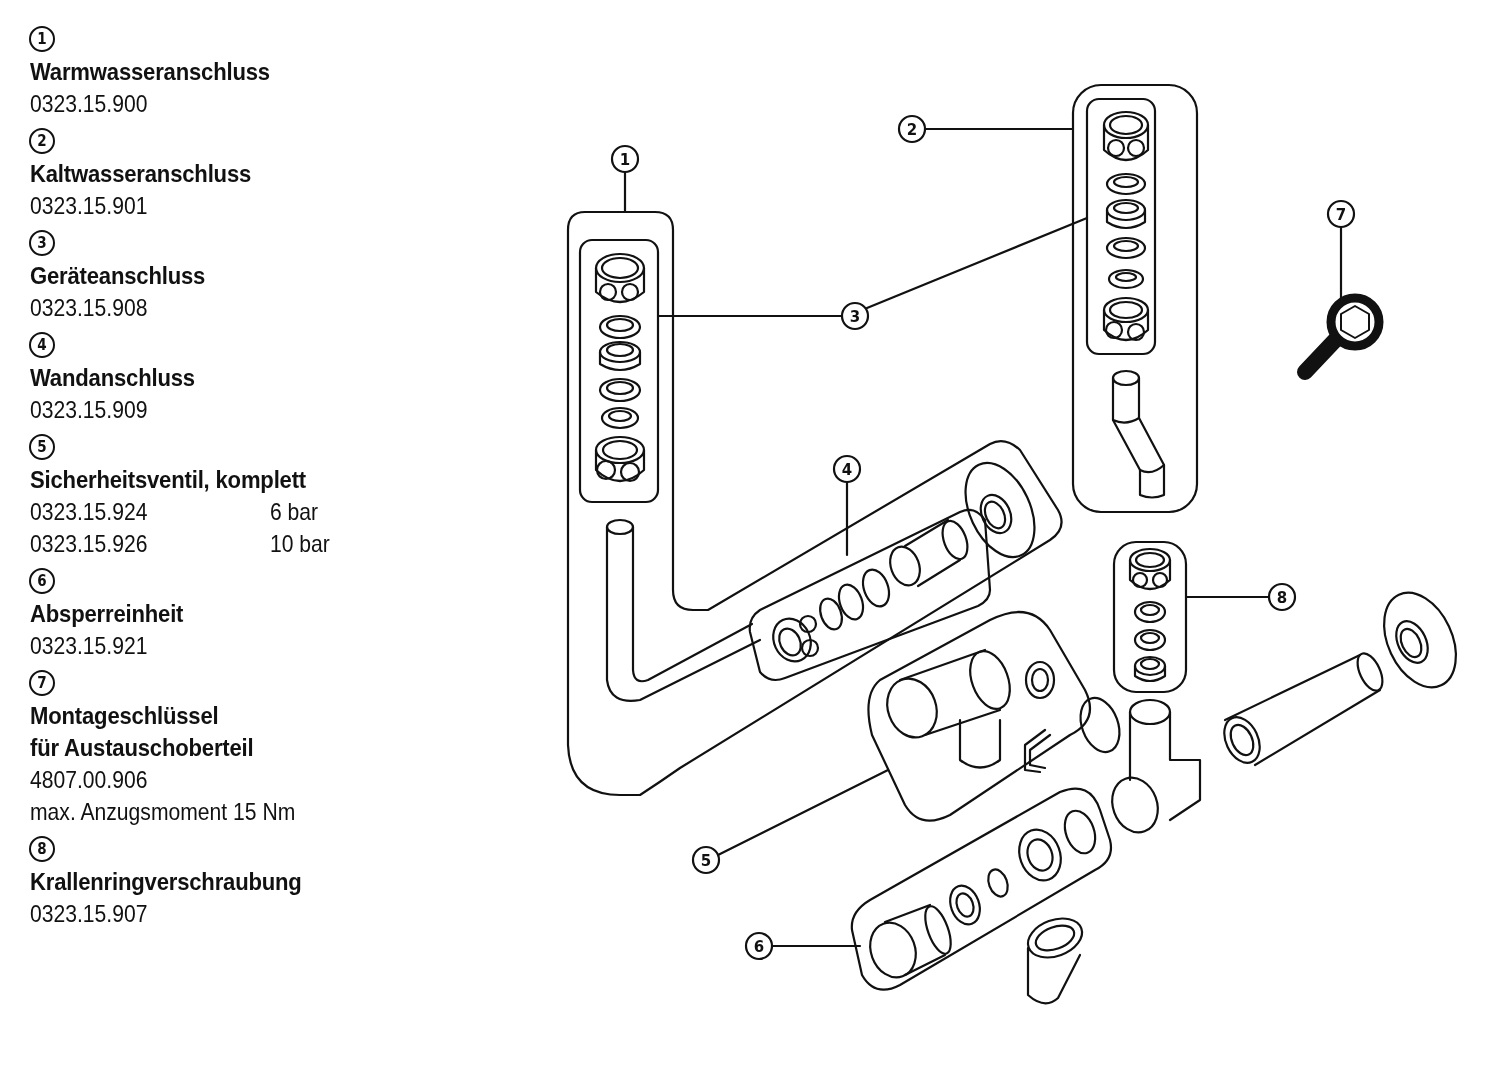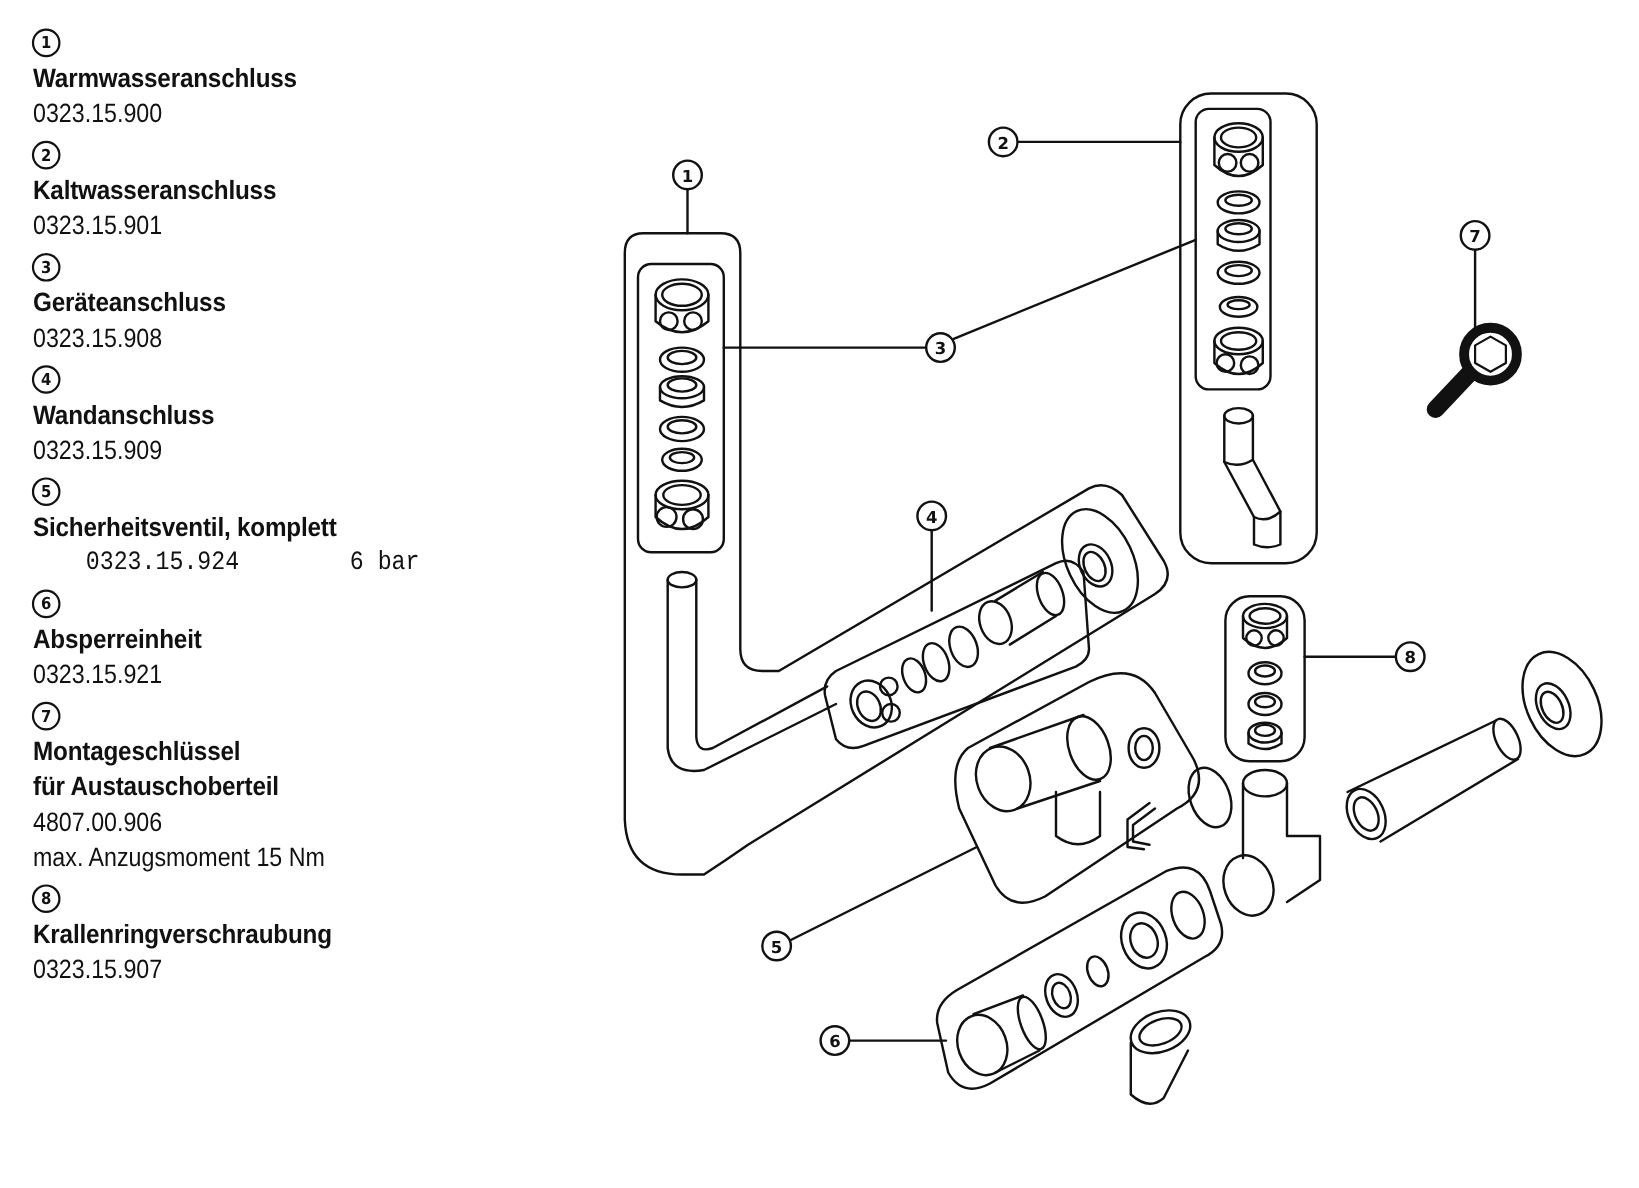--- a/index.html
+++ b/index.html
@@ -7,21 +7,21 @@
          font-family: "DejaVu Sans Condensed", "DejaVu Sans", sans-serif; color: #111; }
   #legend { position: absolute; left: 30px; top: 26px; width: 360px; }
   .entry { margin-bottom: 8px; }
   .num { width: 26px; height: 26px; border: 2px solid #111; border-radius: 50%;
          box-sizing: border-box; display: flex; align-items: center; justify-content: center;
          font-size: 15px; font-weight: bold; margin-bottom: 4px; margin-left: -1px; }
   .title { font-family: "Liberation Sans", sans-serif; font-weight: bold; font-size: 24px;
            line-height: 32px; letter-spacing: -0.2px; transform: scaleX(0.92); transform-origin: left; }
   .sub { font-family: "Liberation Sans", sans-serif; font-size: 24px; line-height: 32px;
          transform: scaleX(0.88); transform-origin: left; white-space: nowrap; }
-  .row { display: flex; font-family: Liberation Mono, monospace; font-size: 24px; line-height: 32px; justify-content: flex-end; }
+  .row { display: flex; font-family: Liberation Sans, sans-serif; font-size: 24px; line-height: 32px; }
   .row .code { width: 240px; transform: scaleX(0.88); transform-origin: left; }
   .row .val { transform: scaleX(0.88); transform-origin: left; }
   #diagram { position: absolute; left: 0; top: 0; }
   .callout-text { font-family: "DejaVu Sans", sans-serif; font-size: 15px; font-weight: bold; }
 </style>
 </head>
 <body>
 
 <div id="legend">
 
@@ -49,20 +49,24 @@
     <div class="sub">0323.15.909</div>
   </div>
 
   <div class="entry">
     <div class="num">5</div>
     <div class="title">Sicherheitsventil, komplett</div>
     <div class="row">
       <span class="code">0323.15.924</span>
       <span class="val">6 bar</span>
     </div>
+    <div class="row">
+      <span class="code">0323.15.926</span>
+      <span class="val">10 bar</span>
+    </div>
   </div>
 
   <div class="entry">
     <div class="num">6</div>
     <div class="title">Absperreinheit</div>
     <div class="sub">0323.15.921</div>
   </div>
 
   <div class="entry">
     <div class="num">7</div>

